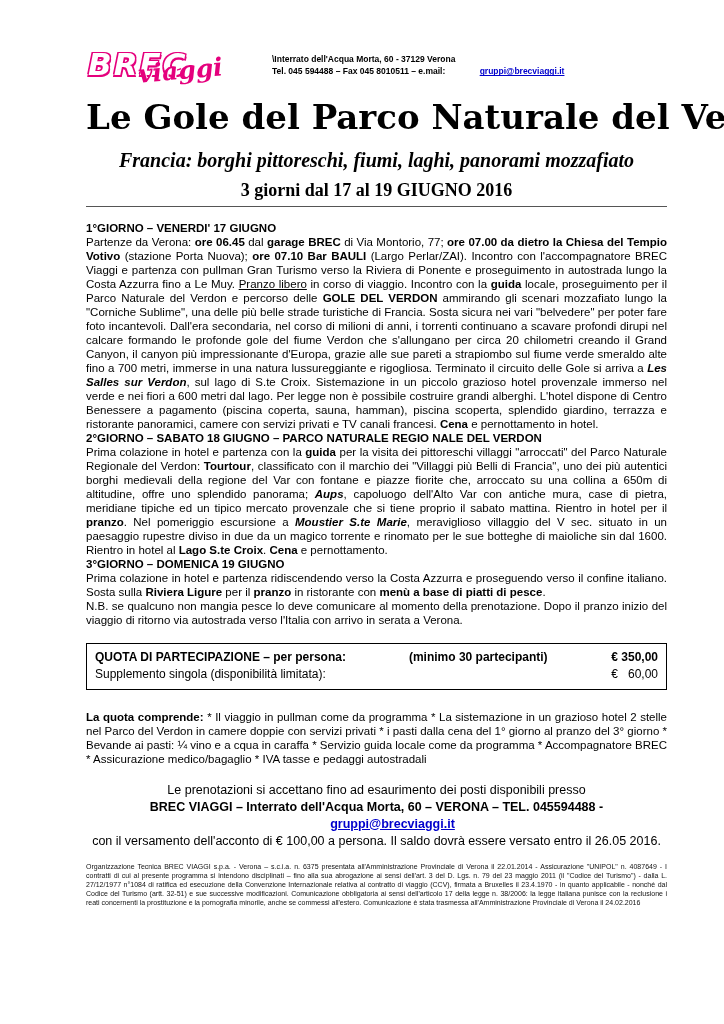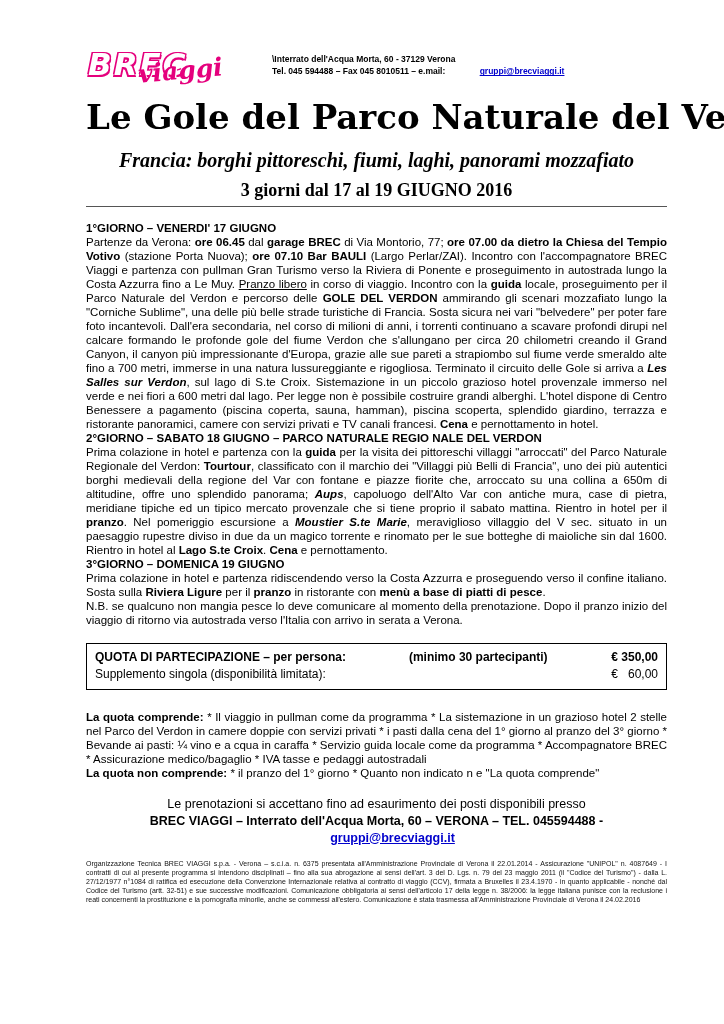--- a/index.html
+++ b/index.html
@@ -115,23 +115,23 @@
       <span class="quote-price">€ 350,00</span>
     </div>
     <div class="quote-row quote-row-sup">
       <span>Supplemento singola (disponibilità limitata):</span>
       <span class="quote-price">€   60,00</span>
     </div>
   </div>
 
   <section class="includes">
       <p><span class="b">La quota comprende:</span><span> * Il viaggio in pullman come da programma * La sistemazione in un grazioso hotel 2 stelle nel Parco del Verdon in camere doppie con servizi privati *  i pasti dalla cena del 1° giorno al pranzo del 3° giorno * Bevande ai pasti: ¼ vino e a cqua in caraffa * Servizio guida locale come da programma * Accompagnatore BREC * Assicurazione medico/bagaglio * IVA tasse e pedaggi autostradali</span></p>
-      <p><span class="b">La quota non comprende:</span><span>  * il pranzo del 1° giorno * Quanto non indicato n e "La quota comprende"</span></p>
     </section>
 
   <section class="booking">
     <p>Le prenotazioni si accettano fino ad esaurimento dei posti disponibili presso</p>
     <p class="bold-line"><span>BREC VIAGGI – Interrato dell'Acqua Morta, 60 – VERONA – TEL. 045594488 - </span><a class="link" href="#">gruppi@brecviaggi.it</a></p>
+    <p>con il versamento dell'acconto di € 100,00 a persona. Il saldo dovrà essere versato entro il 26.05 2016.</p>
   </section>
 
   <footer class="fineprint">Organizzazione Tecnica BREC VIAGGI s.p.a. - Verona – s.c.i.a. n. 6375 presentata all'Amministrazione  Provinciale di Verona il 22.01.2014 -  Assicurazione "UNIPOL" n. 4087649 - I contratti di cui al presente programma si intendono disciplinati – fino alla sua abrogazione ai sensi dell'art. 3 del D. Lgs. n. 79 del 23 maggio 2011 (il "Codice del Turismo") - dalla L. 27/12/1977 n°1084 di ratifica ed esecuzione della Convenzione Internazionale relativa al contratto di viaggio (CCV), firmata a Bruxelles il 23.4.1970 - in quanto applicabile - nonché dal Codice del Turismo (artt. 32-51) e sue successive modificazioni. Comunicazione obbligatoria ai sensi dell'articolo 17 della legge n. 38/2006: la legge italiana punisce con la reclusione i reati concernenti la prostituzione e la pornografia minorile, anche se commessi all'estero. Comunicazione è stata trasmessa all'Amministrazione Provinciale di Verona il 24.02.2016</footer>
 
 </div>
 
 </body></html>

